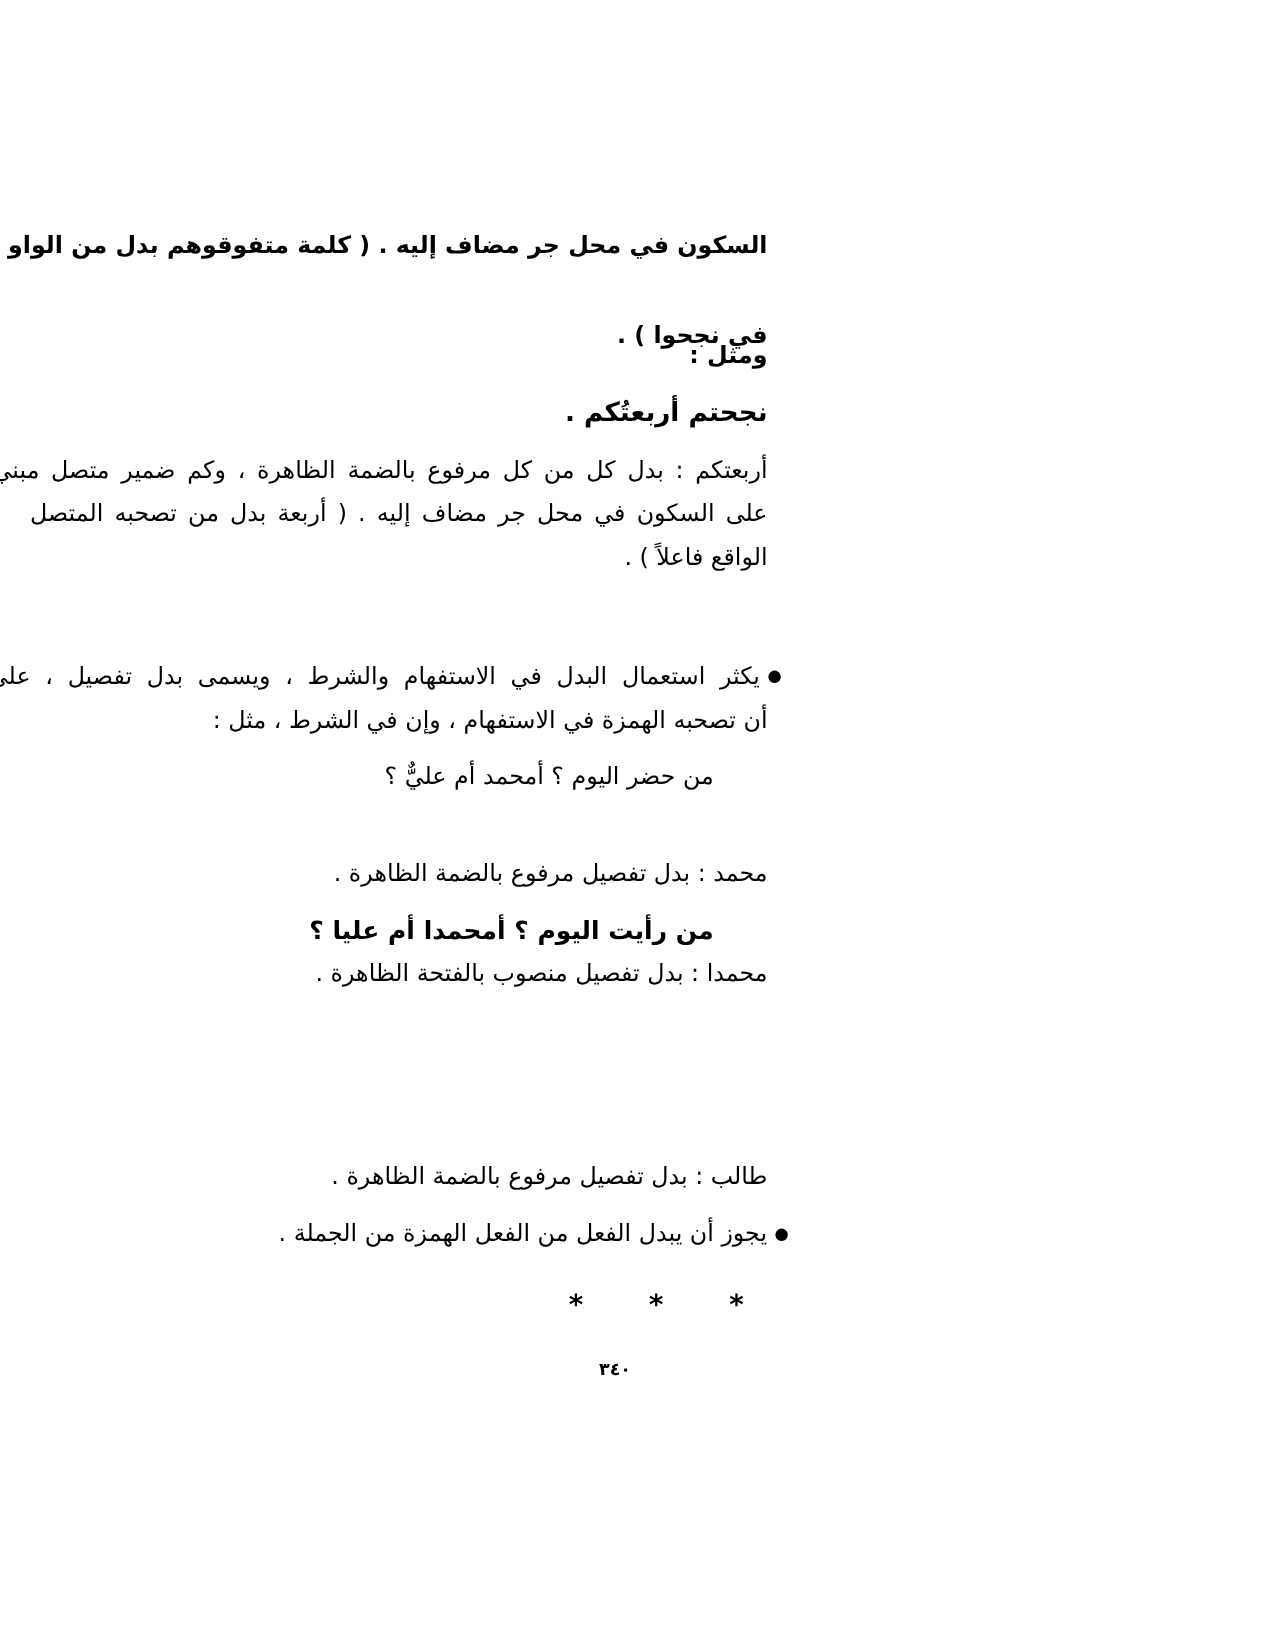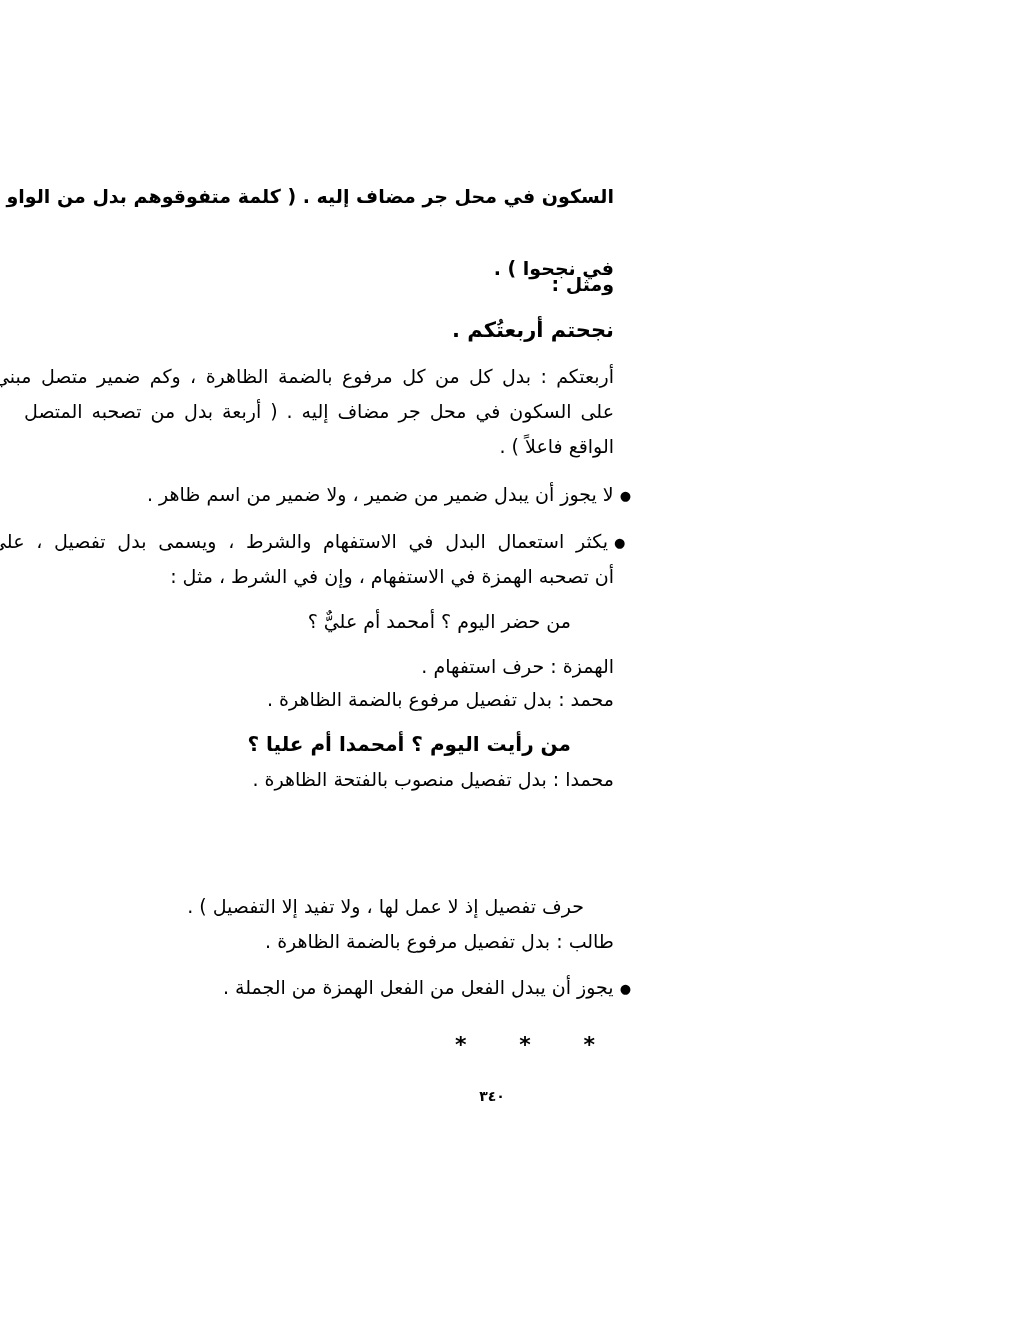--- a/index.html
+++ b/index.html
@@ -28,29 +28,26 @@
 <body>
 
 <div class="page">
   <div class="line bold full" style="right:212px; top:182px; width:600px;">السكون في محل جر مضاف إليه . ( كلمة متفوقوهم بدل من الواو</div>
   <div class="line bold" style="right:212px; top:222px;margin-top:32px;">في نجحوا ) .</div>
   <div class="line bold" style="right:212px; top:270px;">ومثل :</div>
   <div class="line bold" style="right:212px; top:316px; font-size:21px;">نجحتم أربعتُكم .</div>
   <div class="line full" style="right:212px; top:362px; width:620px;">أربعتكم : بدل كل من كل مرفوع بالضمة الظاهرة ، وكم ضمير متصل مبني</div>
   <div class="line full" style="right:212px; top:397px; width:590px;">على السكون في محل جر مضاف إليه . ( أربعة بدل من تصحبه المتصل</div>
   <div class="line" style="right:212px; top:432px;">الواقع فاعلاً ) .</div>
-  <div class="line bullet" style="right:195px; top:480px;">لا يجوز أن يبدل ضمير من ضمير ، ولا ضمير من اسم ظاهر .</div>
   <div class="line bullet full" style="right:195px; top:527px; width:640px;">يكثر استعمال البدل في الاستفهام والشرط ، ويسمى بدل تفصيل ، على</div>
   <div class="line" style="right:212px; top:562px;">أن تصحبه الهمزة في الاستفهام ، وإن في الشرط ، مثل :</div>
   <div class="line" style="right:255px; top:607px;">من حضر اليوم ؟ أمحمد أم عليٌّ ؟</div>
-  <div class="line" style="right:212px; top:652px;">الهمزة : حرف استفهام .</div>
   <div class="line" style="right:212px; top:685px;">محمد : بدل تفصيل مرفوع بالضمة الظاهرة .</div>
   <div class="line bold" style="right:255px; top:730px; font-size:20px;">من رأيت اليوم ؟ أمحمدا أم عليا ؟</div>
   <div class="line" style="right:212px; top:765px;">محمدا : بدل تفصيل منصوب بالفتحة الظاهرة .</div>
-  <div class="line" style="right:212px; top:892px; padding-right:30px;">حرف تفصيل إذ لا عمل لها ، ولا تفيد إلا التفصيل ) .</div>
   <div class="line" style="right:212px; top:927px;">طالب : بدل تفصيل مرفوع بالضمة الظاهرة .</div>
   <div class="line bullet" style="right:195px; top:973px;">يجوز أن يبدل الفعل من الفعل الهمزة من الجملة .</div>
 
   <div class="stars">
     <span>*</span>
     <span>*</span>
     <span>*</span>
   </div>
 
   <div class="pagenum">٣٤٠</div>

